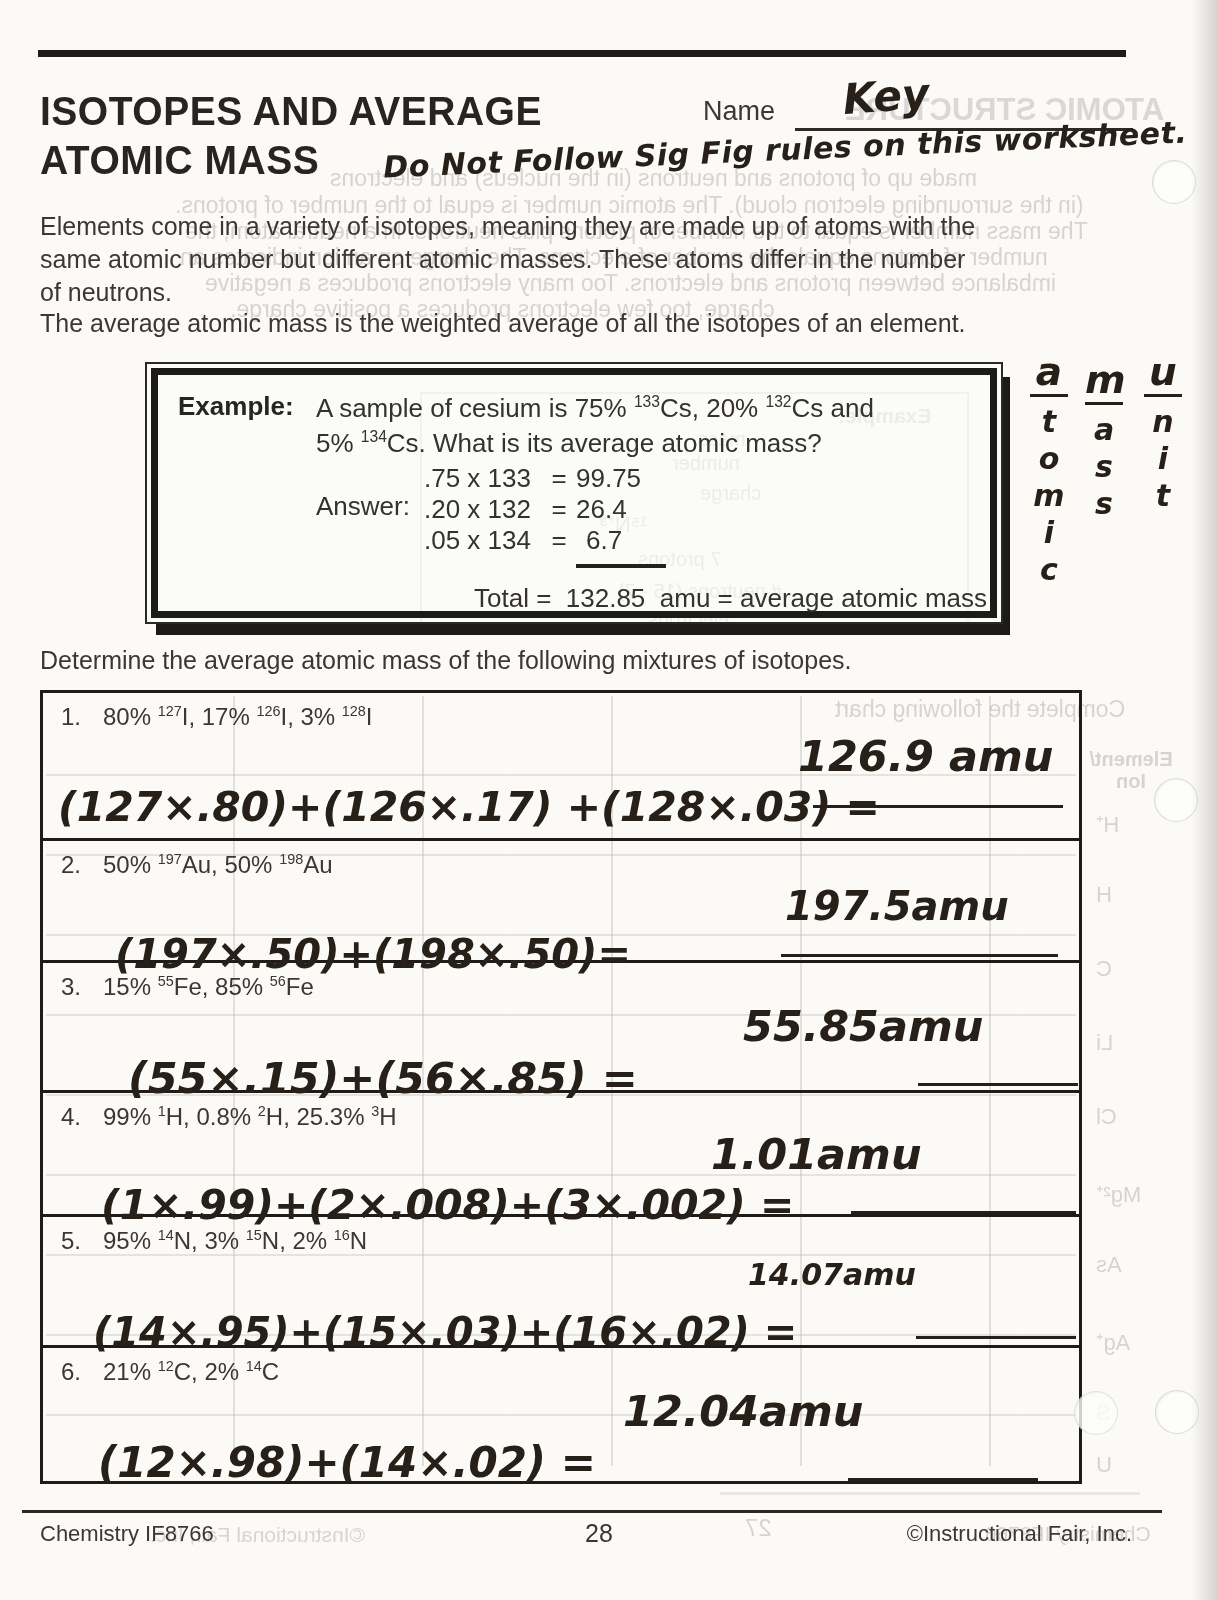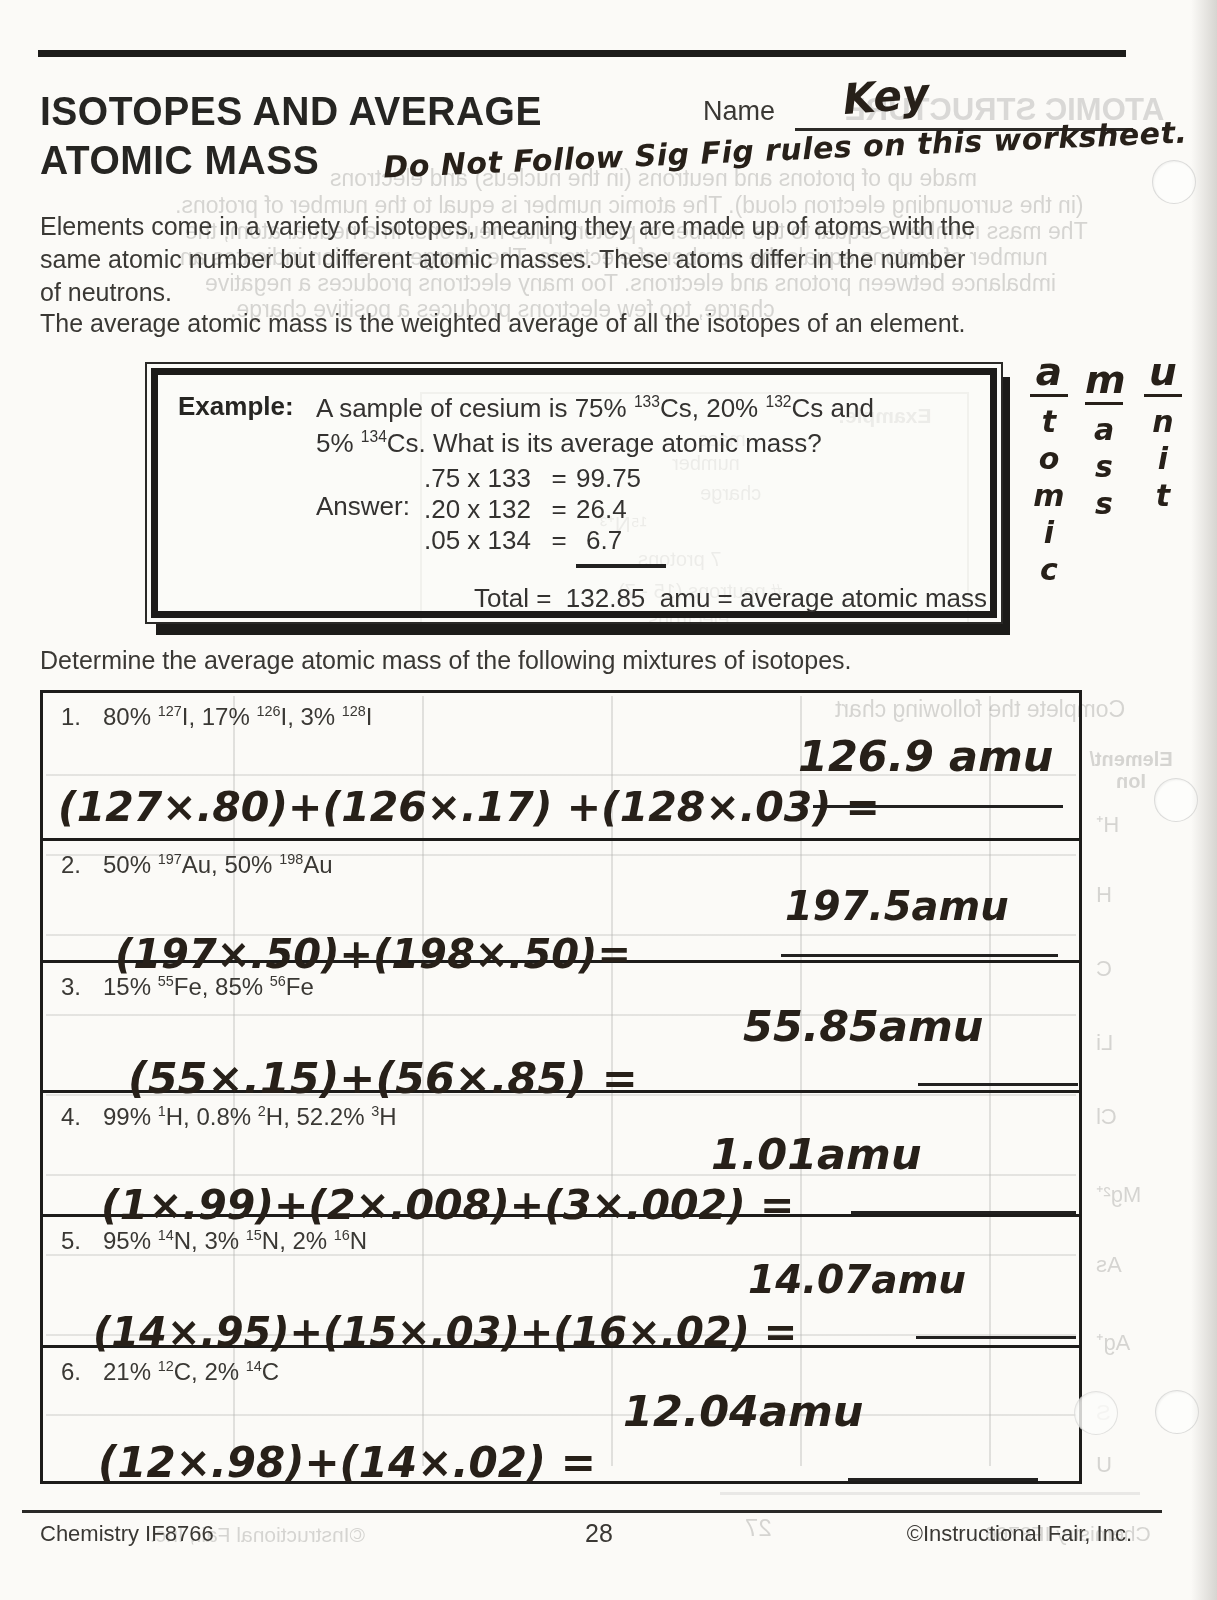--- a/index.html
+++ b/index.html
@@ -283,33 +283,33 @@
       <div class="plabel">
         <span class="pnum">3.</span><span>15% </span><sup>55</sup><span>Fe</span><span>,  85% </span><sup>56</sup><span>Fe</span>
       </div>
       <div class="hand work" style="left:85px;top:42px;font-size:43px">(55×.15)+(56×.85)  =</div>
       <div class="hand panswer" style="left:700px;top:38px;font-size:43px">55.85amu</div>
       <div class="blank" style="left:875px;top:120px;width:160px"></div>
     </div>
 
     <div class="prow" style="height:124px">
       <div class="plabel">
-        <span class="pnum">4.</span><span>99% </span><sup>1</sup><span>H</span><span>,  0.8% </span><sup>2</sup><span>H</span><span>,  52.2% </span><sup>3</sup><span>H</span>
+        <span class="pnum">4.</span><span>99% </span><sup>1</sup><span>H</span><span>,  0.8% </span><sup>2</sup><span>H</span><span>,  25.3% </span><sup>3</sup><span>H</span>
       </div>
       <div class="hand work" style="left:58px;top:40px;font-size:41px">(1×.99)+(2×.008)+(3×.002) =</div>
       <div class="hand panswer" style="left:668px;top:36px;font-size:43px">1.01amu</div>
       <div class="blank" style="left:808px;top:118px;width:225px"></div>
     </div>
 
     <div class="prow" style="height:131px">
       <div class="plabel">
         <span class="pnum">5.</span><span>95% </span><sup>14</sup><span>N</span><span>,  3% </span><sup>15</sup><span>N</span><span>,  2% </span><sup>16</sup><span>N</span>
       </div>
       <div class="hand work" style="left:50px;top:44px;font-size:40px">(14×.95)+(15×.03)+(16×.02) =</div>
-      <div class="hand panswer" style="left:705px;top:40px;font-size:39px">14.07amu</div>
+      <div class="hand panswer" style="left:705px;top:40px;font-size:30px">14.07amu</div>
       <div class="blank" style="left:873px;top:119px;width:160px"></div>
     </div>
 
     <div class="prow" style="height:136px">
       <div class="plabel">
         <span class="pnum">6.</span><span>21% </span><sup>12</sup><span>C</span><span>,  2% </span><sup>14</sup><span>C</span>
       </div>
       <div class="hand work" style="left:55px;top:42px;font-size:42px">(12×.98)+(14×.02)  =</div>
       <div class="hand panswer" style="left:580px;top:38px;font-size:43px">12.04amu</div>
       <div class="blank" style="left:805px;top:130px;width:190px"></div>

